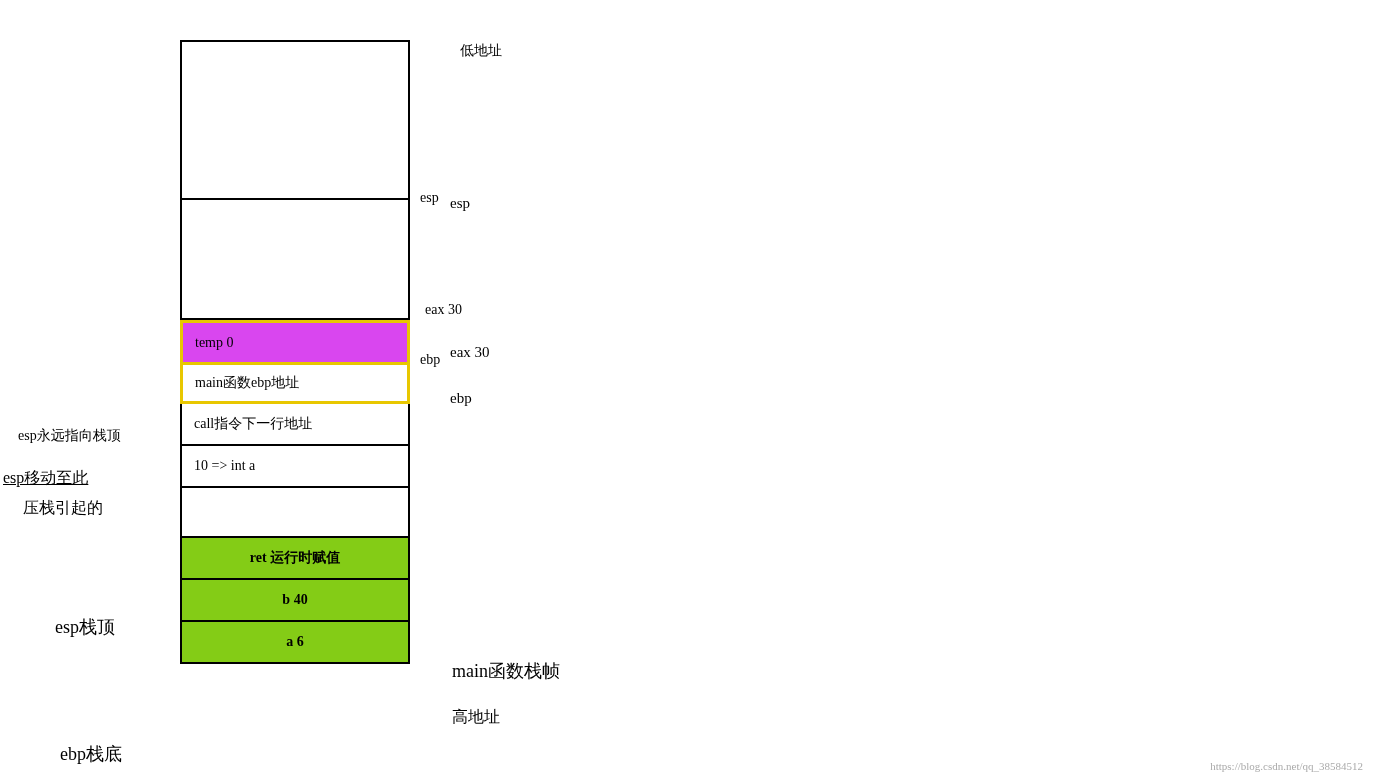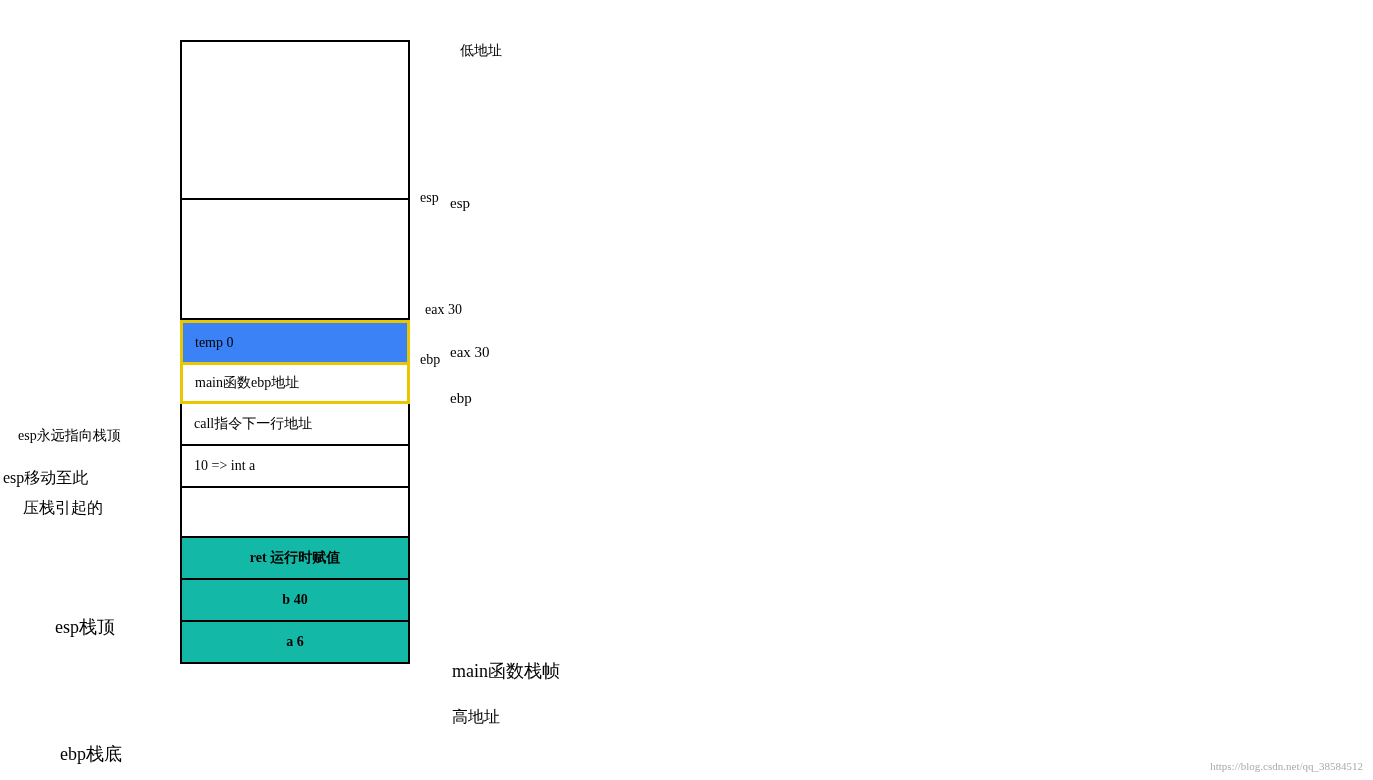--- a/index.html
+++ b/index.html
@@ -35,21 +35,21 @@
       border-right: 2px solid #000;
       border-bottom: 2px solid #000;
       background: #fff;
     }
 
     .cell-highlight {
       width: 230px;
       height: 42px;
       border: 3px solid #e8c700;
       border-bottom: none;
-      background: #3b82f6;
+      background: #d946ef;
       display: flex;
       align-items: center;
       padding-left: 12px;
       font-size: 14px;
     }
 
     .cell-highlight-bottom {
       width: 230px;
       height: 42px;
       border: 3px solid #e8c700;
@@ -72,21 +72,21 @@
       padding-left: 12px;
       font-size: 14px;
     }
 
     .cell-normal-center {
       width: 230px;
       height: 42px;
       border-left: 2px solid #000;
       border-right: 2px solid #000;
       border-bottom: 2px solid #000;
-      background: #14b8a6;
+      background: #84cc16;
       display: flex;
       align-items: center;
       justify-content: center;
       font-size: 14px;
       font-weight: bold;
     }
 
     .cell-empty-medium {
       width: 230px;
       height: 50px;
@@ -169,21 +169,21 @@
 <span style="position:absolute; top:42px; left:460px; font-size:14px;text-align:center;">低地址</span>
 
 <span style="position:absolute; top:195px; left:450px; font-size:15px;">esp</span>
 
 <span style="position:absolute; top:390px; left:450px; font-size:15px;">ebp</span>
 
 <span style="position:absolute; top:344px; left:450px; font-size:15px;">eax 30</span>
 
 <span style="position:absolute; top:427px; left:18px; font-size:14px; white-space:nowrap;">esp永远指向栈顶</span>
 
-<span style="position:absolute; top:468px; left:3px; font-size:16px; white-space:nowrap; font-weight:normal;">esp移动至此</span>
+<span style="position:absolute; top:468px; left:3px; font-size:16px; white-space:nowrap; font-weight:normal;text-decoration:underline;">esp移动至此</span>
 <span style="position:absolute; top:498px; left:15px; font-size:16px; white-space:nowrap;margin-left:8px;">压栈引起的</span>
 
 <span style="position:absolute; top:615px; left:55px; font-size:18px; white-space:nowrap;">esp栈顶</span>
 
 <span style="position:absolute; top:620px; left:452px; font-size:18px; white-space:nowrap;margin-top:39px;">main函数栈帧</span>
 
 <span style="position:absolute; top:707px; left:452px; font-size:16px;">高地址</span>
 
 <span style="position:absolute; top:742px; left:60px; font-size:18px;">ebp栈底</span>
 

